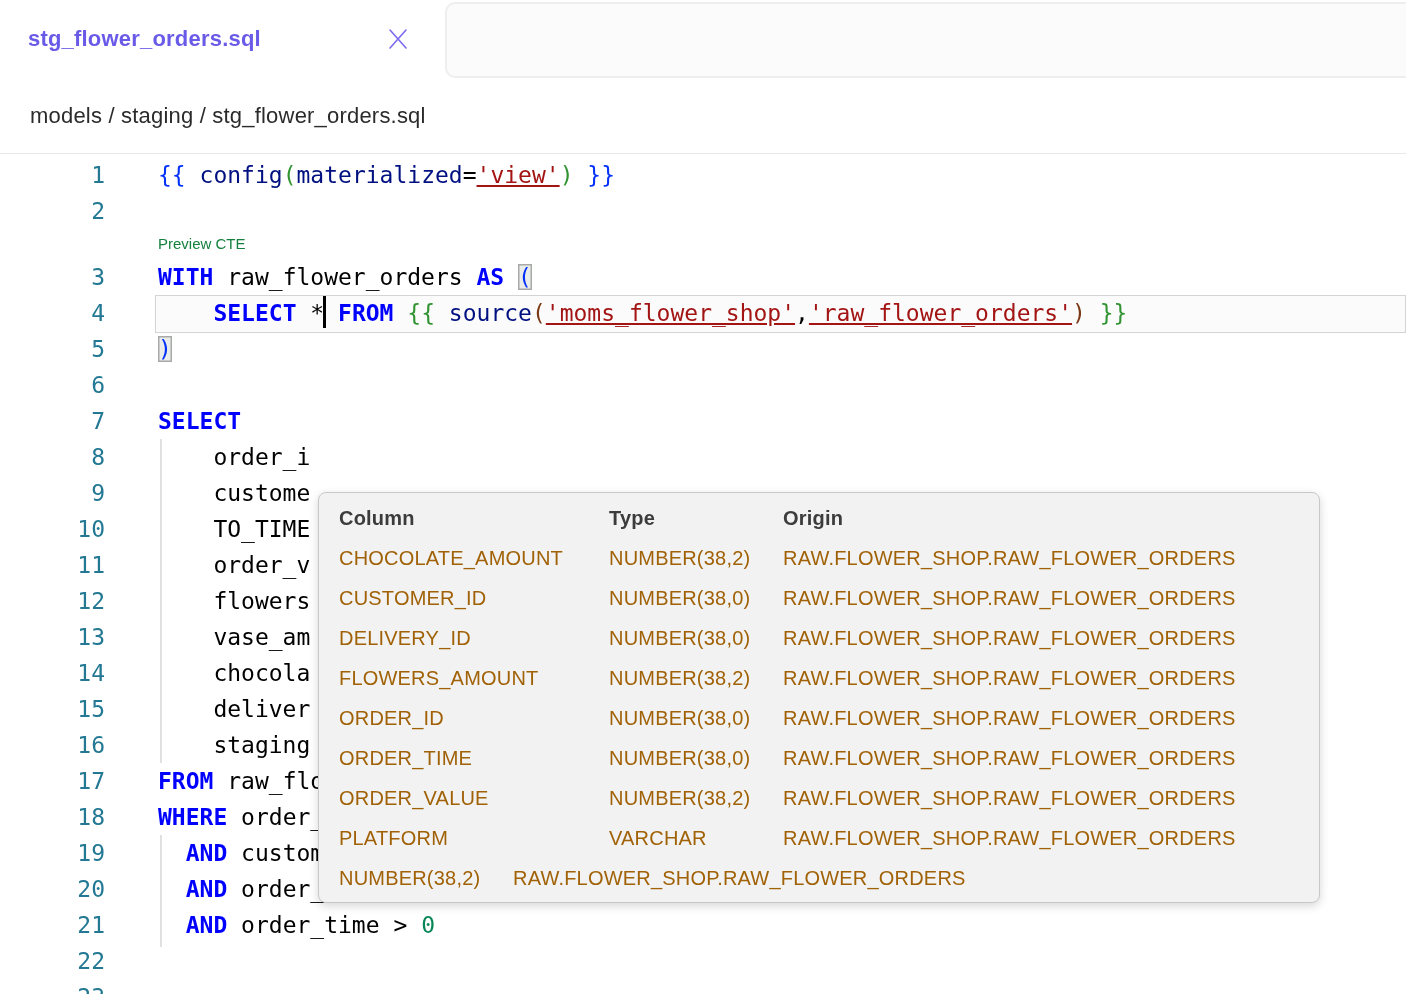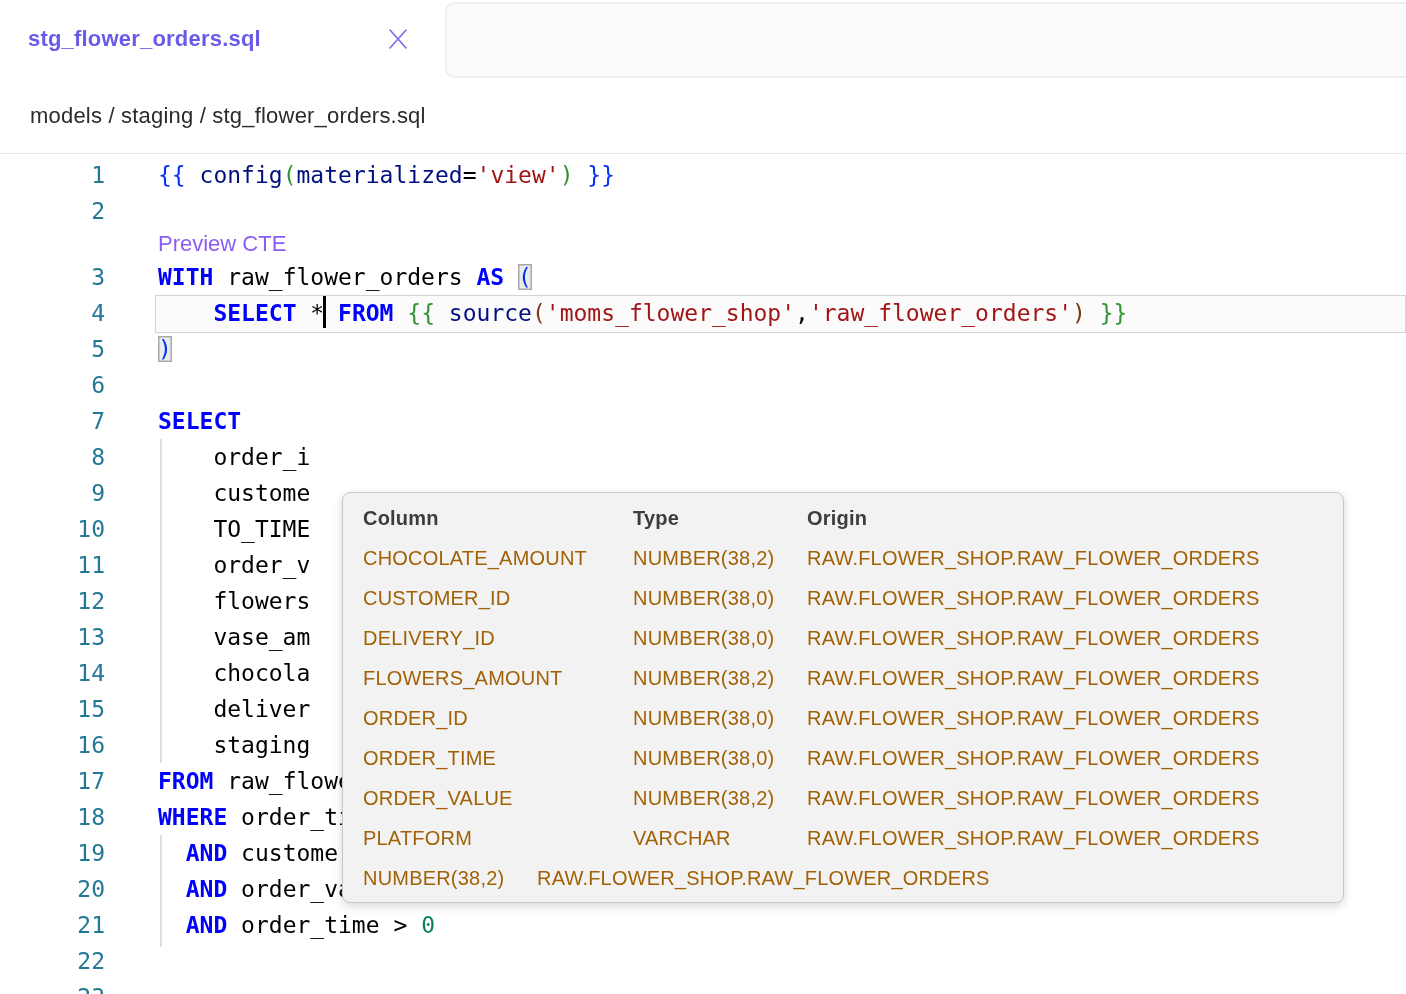--- a/index.html
+++ b/index.html
@@ -30,43 +30,43 @@
   .editor { position:absolute; left:0; top:155px; width:1406px; height:839px; background:#fff; overflow:hidden; }
   .lines { position:relative; padding-top:2px; z-index:1; }
   .code-line { position:relative; display:flex; height:36px; line-height:36px;
                font-family:"DejaVu Sans Mono","Liberation Mono",monospace; font-size:23px; color:#000; z-index:0; }
   .code-line .gutter { flex:none; width:105px; text-align:right; color:#237893; }
   .code-line .content { flex:1; padding-left:53px; white-space:pre; }
   .code-line.current::after { content:""; position:absolute; left:155px; right:0; top:0; height:36px;
                background:#fbfbfb; border:1.5px solid #d4d4d4; z-index:-1; }
   .lens-row { display:flex; height:30px; line-height:30px; }
   .lens-row .gutter { flex:none; width:105px; }
-  .lens { padding-left:53px; font-size:22px; color:#8b5cf6; cursor:pointer; }
+  .lens { padding-left:53px; font-size:15px; color:#15803d; cursor:pointer; }
 
   .tok-k  { color:#0000ff;font-weight:bold; }
   .tok-f  { color:#001080; }
-  .tok-s  { color:#a31515; }
+  .tok-s  { color:#a31515;text-decoration:underline; }
   .tok-p  { color:#000000; }
   .tok-n0 { color:#098658; }
   .tok-b1 { color:#0431fa; }
   .tok-b2 { color:#319331; }
   .tok-b3 { color:#7b3814; }
   .tok-b1m { color:#0431fa; background:#e9ece9; box-shadow:inset 0 0 0 1.5px #a9a9a9; }
   .cursor { display:inline-block; width:3px; height:32px; background:#000;
             vertical-align:-7px; margin:0 -1.5px; }
 
   .guide { position:absolute; width:1.5px; background:#e0e0e0; left:160px; z-index:0; }
   .guide-a { top:284px; height:324px; }
   .guide-b { top:680px; height:112px; }
 
   
   .tooltip { position:absolute; left:318px; top:337px; width:1002px; height:411px;
              background:#f2f2f2; border:1px solid #c8c8c8; border-radius:8px;
              box-shadow:0 3px 10px rgba(0,0,0,0.16); z-index:5; padding:5px 0 0 20px;
-             font-size:20px; letter-spacing:.2px; overflow:hidden;margin-left:24px; }
+             font-size:20px; letter-spacing:.2px; overflow:hidden; }
   .tt-row { display:flex; height:40px; line-height:40px; }
   .tt-cell { overflow:hidden; white-space:nowrap; }
   .tt-col0 { width:270px; }
   .tt-col1 { width:174px; }
   .tt-col2 { flex:1; }
   .tt-head { font-weight:700; color:#3c3c3c; }
   .tt-row.body .tt-cell { color:#a16207; }
 </style>
 </head>
 <body>

